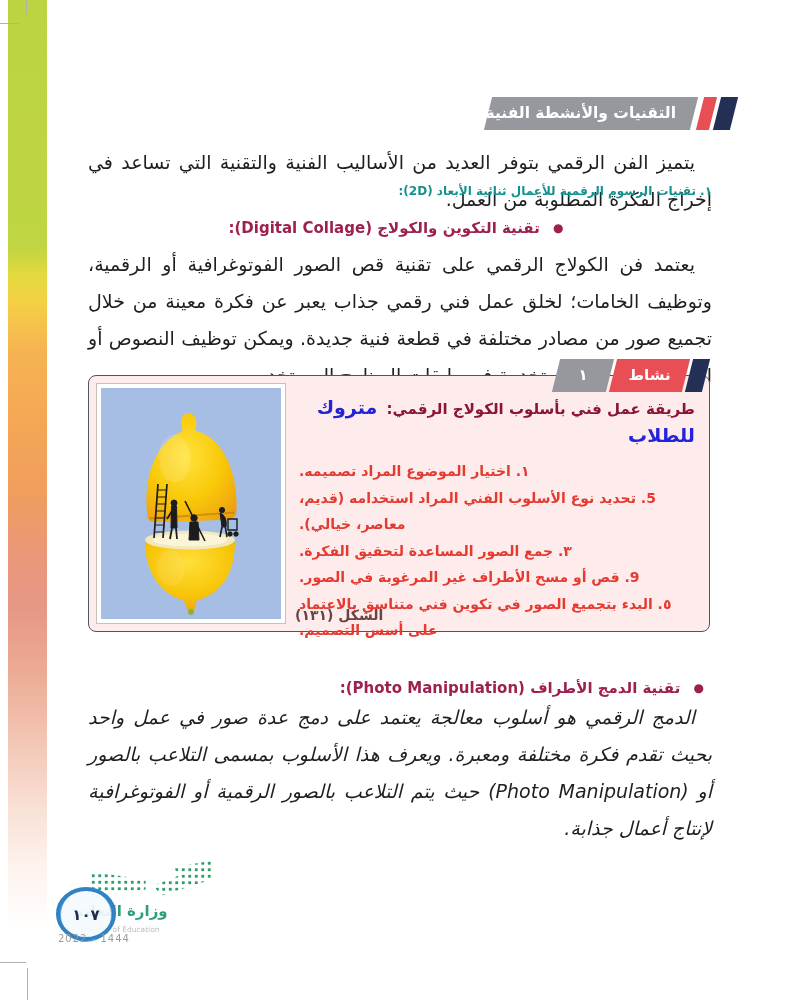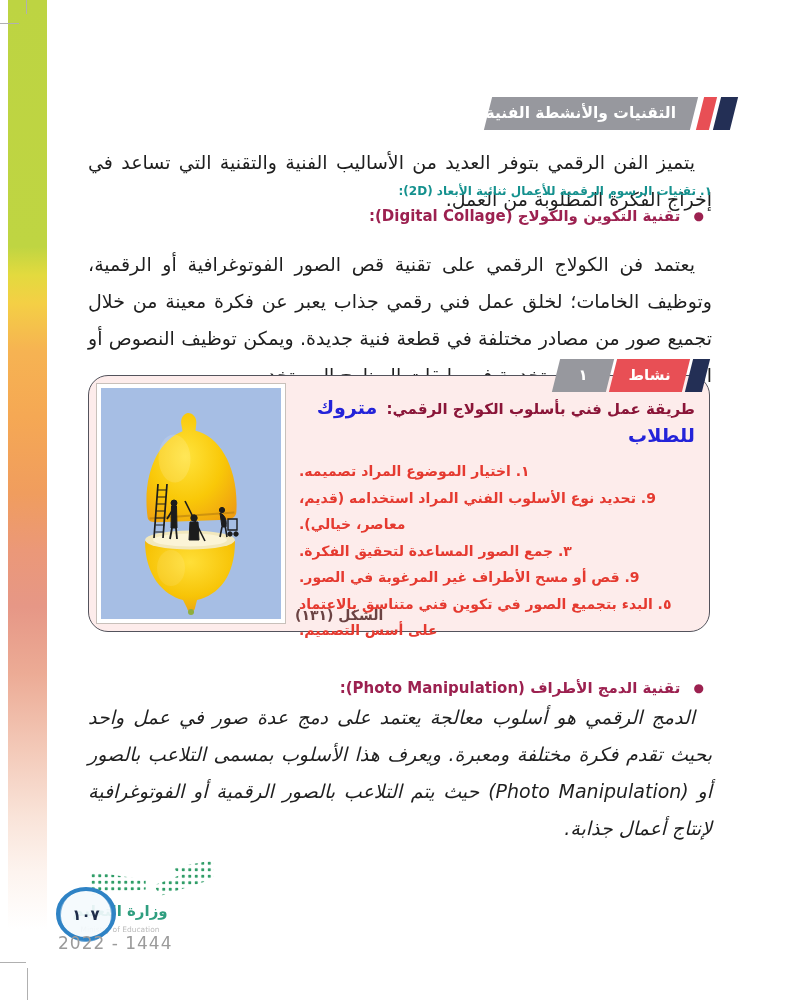--- a/index.html
+++ b/index.html
@@ -43,28 +43,28 @@
   .p-intro{top:144px;}
   .p-collage{top:246px;}
   .p-manip{top:699px;font-style:italic;}
   .section-heading{
     position:absolute;right:88px;top:184px;width:624px;
     color:#14918e;font-weight:bold;font-size:12px;
   }
   .bullet-line{
     position:absolute;right:96px;width:616px;color:#9c2150;font-weight:bold;font-size:15px;
   }
-  .bl-1{top:207px;}
+  .bl-1{top:219px;text-align:center;}
   .bl-2{top:679px;}
   .bullet-dot{font-size:12px;margin-left:8px;vertical-align:1px;color:#9c2150;}
 
   
   .activity-box{
     position:absolute;left:88px;top:375px;width:622px;height:257px;box-sizing:border-box;
-    background:#fdeceb;border:1.5px solid #53535c;border-radius:20px;z-index:1;
+    background:#fdeceb;border:1.5px solid #53535c;border-radius:8px;z-index:1;
   }
   .tab-gray{position:absolute;left:556px;top:359px;width:54px;height:33px;background:#97989e;z-index:3;}
   .tab-red {position:absolute;left:613px;top:359px;width:73px;height:33px;background:#e84f55;z-index:3;}
   .tab-navy{position:absolute;left:689px;top:359px;width:17px;height:33px;background:#232f55;z-index:3;}
   .tab-gray .unskew,.tab-red .unskew{
     text-align:center;line-height:33px;color:#fff;font-weight:bold;font-size:15px;
   }
   .figure-frame{
     position:absolute;left:7px;top:7px;width:190px;height:241px;box-sizing:border-box;
     background:#fff;border:1px solid #c8c0ba;padding:4px;
@@ -96,21 +96,21 @@
   .moe-ar{
     position:absolute;left:70px;top:902px;width:100px;text-align:center;z-index:1;
     color:#2f9e7f;font-weight:bold;font-size:15px;white-space:nowrap;
   }
   .moe-en{
     position:absolute;left:64px;top:925px;width:112px;text-align:center;z-index:1;
     color:#bcbcbc;font-size:7.5px;white-space:nowrap;direction:ltr;
   }
   .moe-year{
     position:absolute;left:58px;top:933px;z-index:3;
-    color:#9b9b9b;font-size:17px;letter-spacing:1px;direction:ltr;
+    color:#9b9b9b;font-size:10px;letter-spacing:1px;direction:ltr;
   }
   .page-circle{position:absolute;left:54px;top:886px;width:64px;height:58px;z-index:2;}
 </style>
 </head>
 <body>
 
 <div class="page">
 
   <div class="edge-stripe"></div>
   <div class="crop tv"></div>
@@ -195,21 +195,21 @@
       </svg>
     </div>
 
     <div class="activity-content">
       <div class="activity-title">
         <span>طريقة عمل فني بأسلوب الكولاج الرقمي:</span>
         <span class="activity-note">متروك للطلاب</span>
       </div>
       <ul class="steps">
         <li>١. اختيار الموضوع المراد تصميمه.</li>
-        <li>9. تحديد نوع الأسلوب الفني المراد استخدامه (قديم، معاصر، خيالي).</li>
+        <li>5. تحديد نوع الأسلوب الفني المراد استخدامه (قديم، معاصر، خيالي).</li>
         <li>٣. جمع الصور المساعدة لتحقيق الفكرة.</li>
         <li>9. قص أو مسح الأطراف غير المرغوبة في الصور.</li>
         <li>٥. البدء بتجميع الصور في تكوين فني متناسق بالاعتماد على أسس التصميم.</li>
       </ul>
     </div>
 
     <div class="fig-caption">الشكل (١٣١)</div>
   </div>
 
   <div class="bullet-line bl-2">

